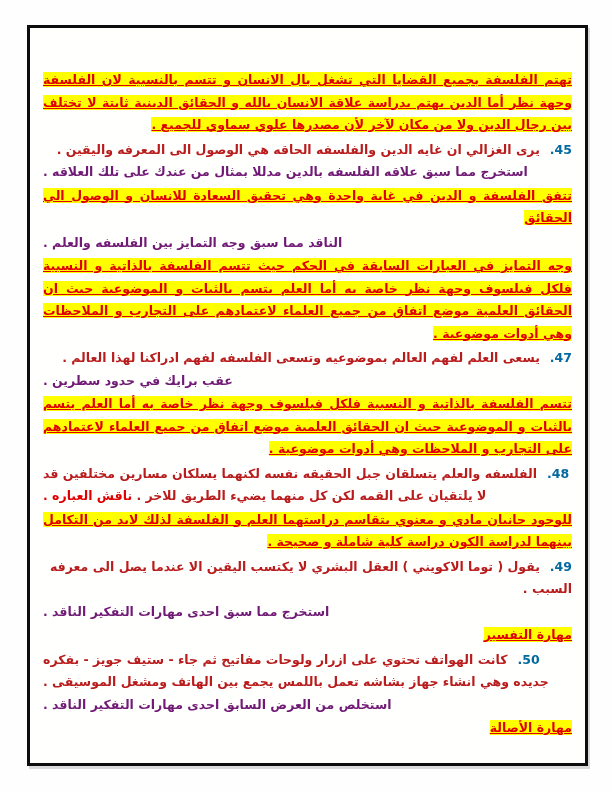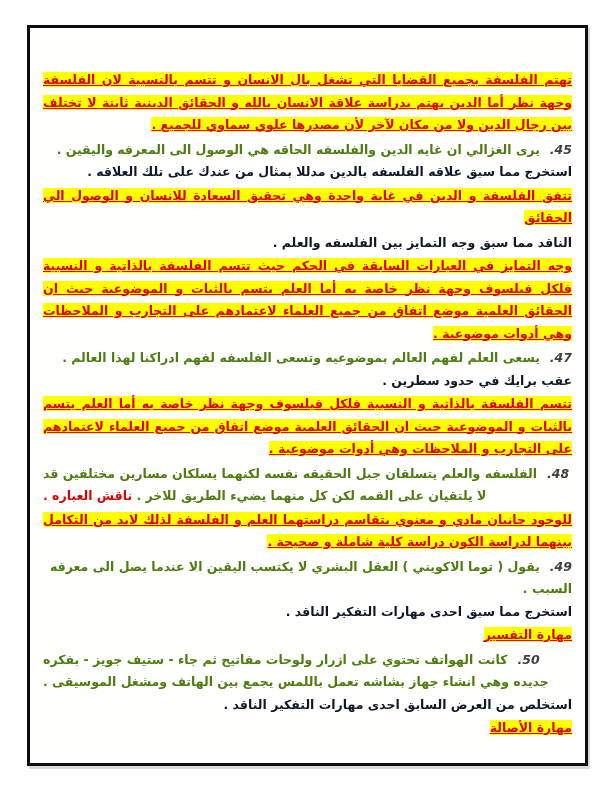--- a/index.html
+++ b/index.html
@@ -24,23 +24,23 @@
   }
   p { margin:0; }
   .answer-wrap { text-align:justify; margin:1px 0; }
   .hl {
     background:#ffff00; color:#e00000;
     text-decoration:underline; text-decoration-color:#e00000; text-decoration-thickness:1px;
   }
   .item { margin-top:1px; }
   .q { color:#23307a; }
   .q.center { text-align:left; }
-  .num { color:#404040; margin-left:10px; white-space:nowrap;font-style:italic; }
-  .qt { color:#4d7c0f; }
-  .instr { color:#0f172a; text-align:right; }
+  .num { color:#0369a1; margin-left:10px; white-space:nowrap; }
+  .qt { color:#b91c1c; }
+  .instr { color:#701a75; text-align:left; }
   .instr-inline { color:#e00000; }
 </style>
 </head>
 <body>
 
 <div class="page">
   <div class="frame">
     <div class="content">
 
       <p class="answer-wrap"><span class="hl">تهتم الفلسفة بجميع القضايا التي تشغل بال الانسان و تتسم بالنسبية لان الفلسفة وجهة نظر أما الدين يهتم بدراسة علاقة الانسان بالله و الحقائق الدينية ثابتة لا تختلف بين رجال الدين ولا من مكان لآخر لأن مصدرها علوي سماوي للجميع .</span></p>

